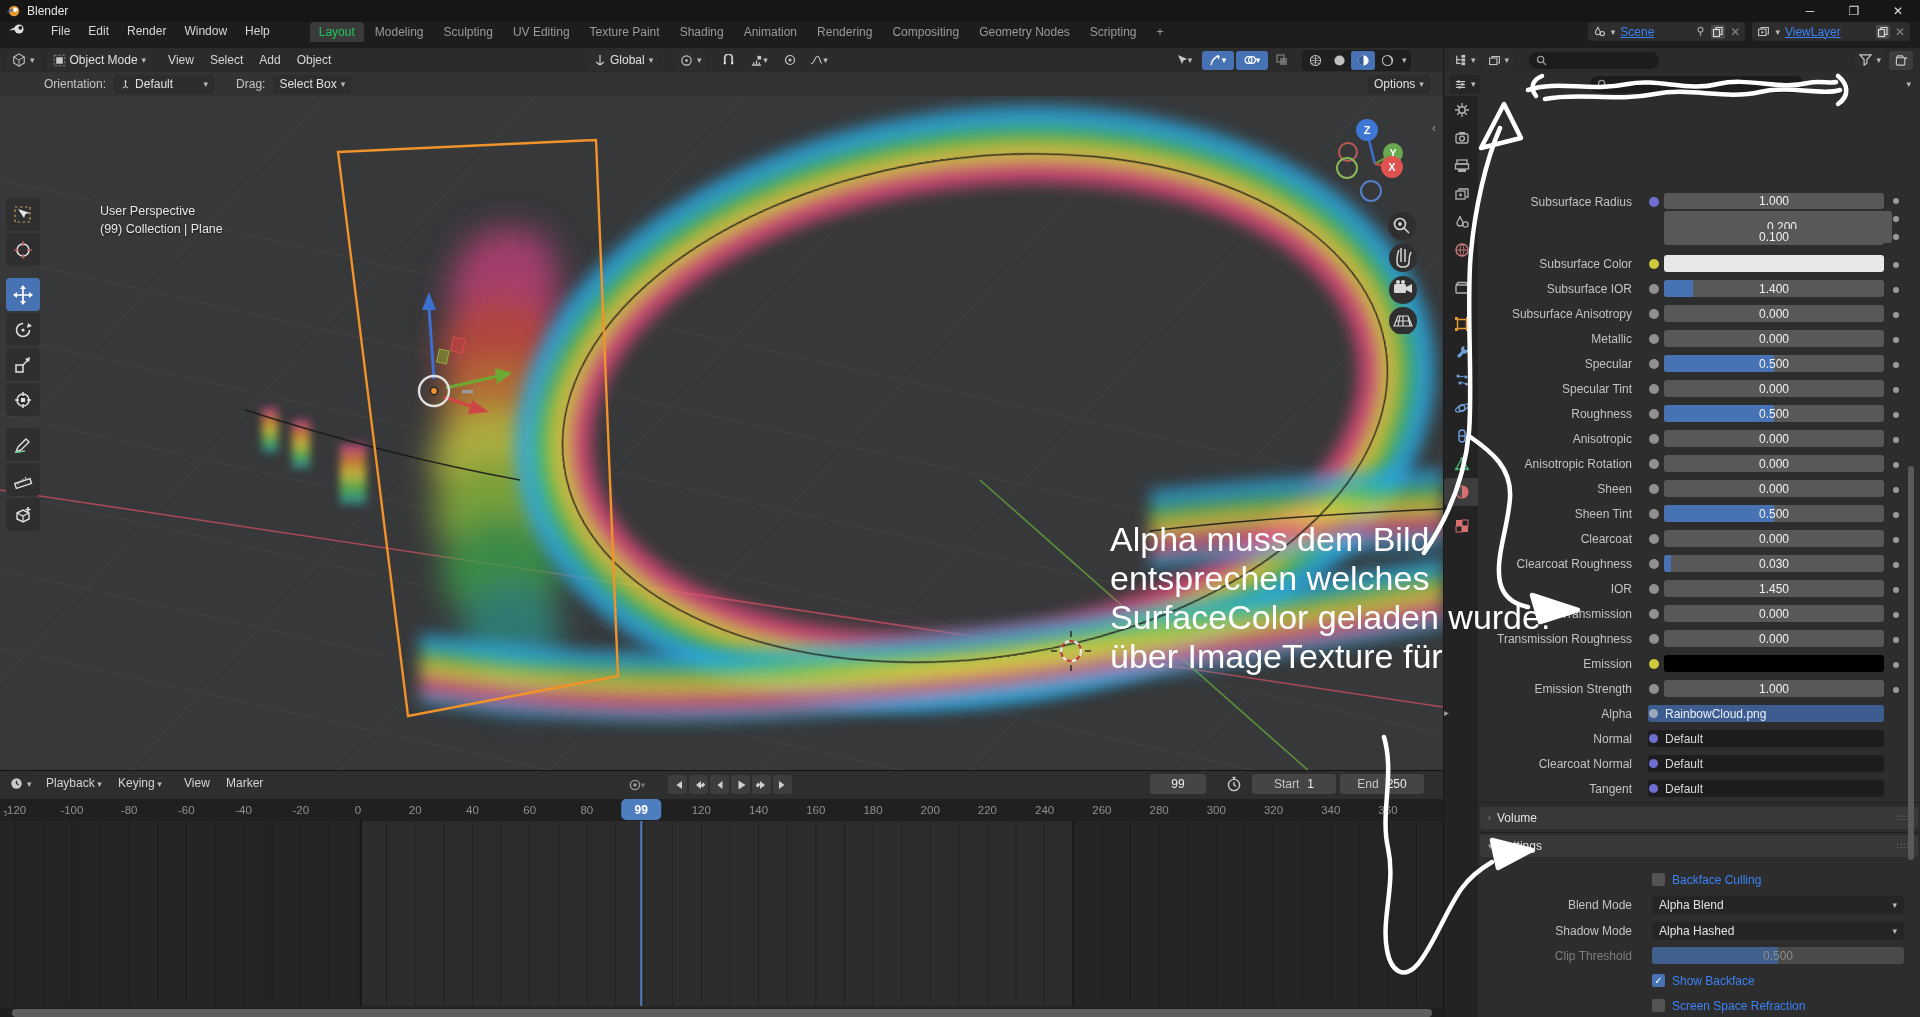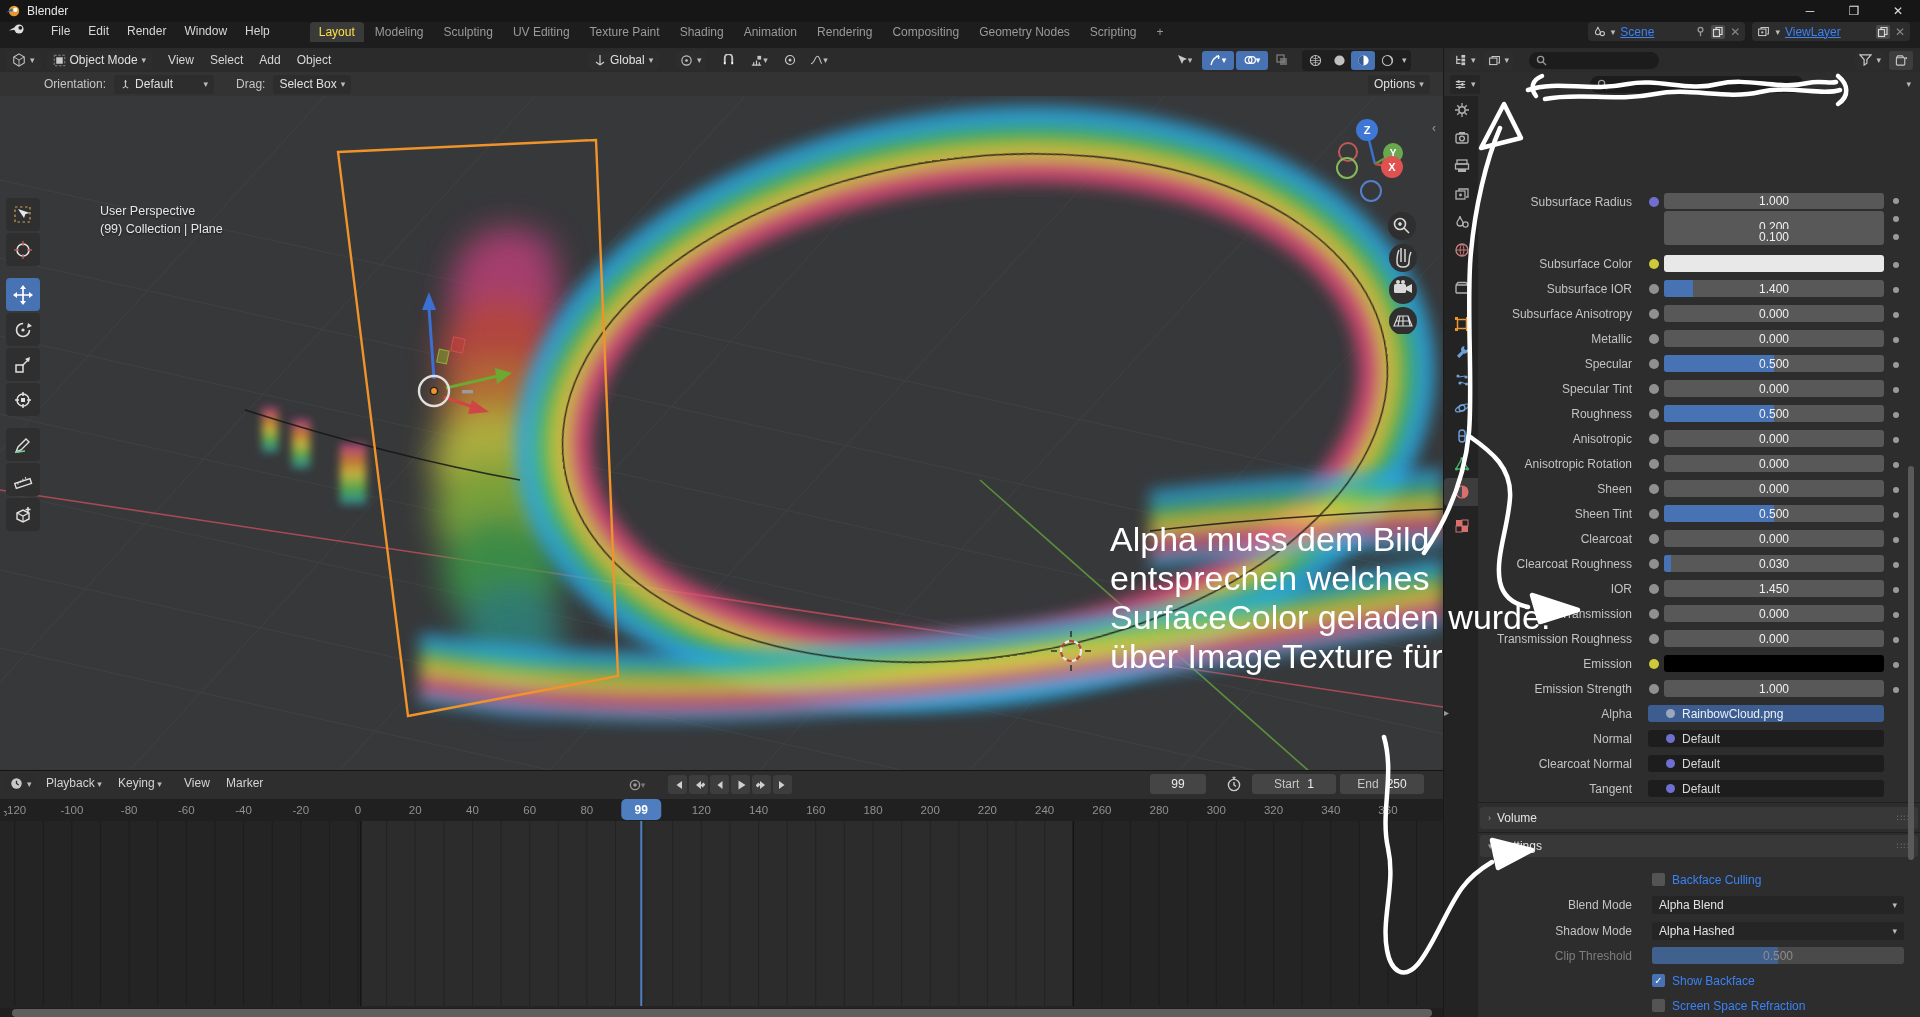--- a/index.html
+++ b/index.html
@@ -8,21 +8,21 @@
        -webkit-font-smoothing:antialiased;}
   .abs{position:absolute;}
   
   #titlebar{left:0;top:0;width:1920px;height:22px;background:#161616;display:flex;align-items:center;}
   #titlebar .t{color:#e6e6e6;font-size:12px;margin-left:6px;}
   .wbtn{width:44px;height:22px;display:flex;align-items:center;justify-content:center;color:#e0e0e0;font-size:12px;}
   
   #topbar{left:0;top:22px;width:1920px;height:26px;background:#1d1d1d;display:flex;align-items:flex-start;border-bottom:1px solid #111;gap:12px;}
   .menu-item{padding:2px 9px;color:#d6d6d6;}
   .tab{padding:3px 9px;margin:0 1px;color:#9a9a9a;border-radius:4px 4px 0 0;white-space:nowrap;}
-  .tab.active{background:#3a3a3a;color:#fde047;}
+  .tab.active{background:#3a3a3a;color:#22c55e;}
   .idwidget{display:flex;align-items:center;background:#2d2d2d;border-radius:4px;height:19px;padding:0 5px;gap:5px;}
   .idwidget .nm{color:#3b82f6;text-decoration:underline;}
   
   .hdr{background:#2b2b2b;border-bottom:1px solid #191919;display:flex;align-items:center;}
   #vp-header{left:0;top:48px;width:1443px;height:24px;}
   #outliner-header{left:1443px;top:48px;width:477px;height:24px;border-left:1px solid #191919;}
   #tools-row{left:0;top:72px;width:1443px;height:24px;background:#333;border-bottom:1px solid #191919;display:flex;align-items:center;}
   #props-header{left:1443px;top:72px;width:477px;height:24px;background:#2d2d2d;border-left:1px solid #191919;border-bottom:1px solid #191919;display:flex;align-items:center;}
   .wdg{display:flex;align-items:center;gap:4px;background:#2d2d2d;border-radius:3px;height:19px;padding:0 6px;color:#e0e0e0;}
   .chev{font-size:9px;color:#bbb;}
@@ -45,21 +45,21 @@
   #propbody{left:1478px;top:96px;width:442px;height:921px;background:#2d2d2d;}
   .prow{position:absolute;height:18px;}
   .plabel{position:absolute;left:-8px;width:162px;top:2px;text-align:right;color:#c3c3c3;white-space:nowrap;}
   .plabel.dis{color:#7d7d7d;}
   .sock{position:absolute;left:171px;top:4px;width:10px;height:10px;border-radius:50%;}
   .vf{position:absolute;left:186px;width:220px;height:17px;background:#585858;border-radius:3px;color:#f2f2f2;display:flex;align-items:center;justify-content:center;overflow:hidden;}
   .vf .fill{position:absolute;left:0;top:0;bottom:0;background:#4772b3;}
   .vf span{position:relative;}
   .vf.dis{background:#4a4a4a;color:#8d8d8d;}
   .vf.dis .fill{background:#40608e;}
-  .tf{position:absolute;left:170px;width:236px;height:17px;background:#1d1d1d;border-radius:3px;color:#d8d8d8;display:flex;align-items:center;gap:7px;padding-left:18px;box-sizing:border-box;}
+  .tf{position:absolute;left:170px;width:236px;height:17px;background:#1d1d1d;border-radius:3px;color:#d8d8d8;display:flex;align-items:center;gap:7px;padding-left:1px;box-sizing:border-box;}
   .tf.hl{background:#3d5c8f;color:#e9f0fb;}
   .tf .dot{width:9px;height:9px;border-radius:50%;flex:0 0 auto;}
   .swatch{position:absolute;left:186px;width:220px;height:17px;border-radius:3px;}
   .dd{position:absolute;left:174px;width:252px;height:18px;background:#252525;border-radius:3px;color:#e2e2e2;display:flex;align-items:center;padding:0 7px;box-sizing:border-box;}
   .dd .chev{margin-left:auto;}
   .cb{position:absolute;left:174px;top:2px;width:13px;height:13px;background:#545454;border-radius:2px;}
   .cb.on{background:#4772b3;color:#fff;font-size:10px;text-align:center;line-height:13px;}
   .cblab{position:absolute;left:194px;top:2px;color:#3b82f6;white-space:nowrap;text-align:center;}
   .kdot{position:absolute;left:415px;top:7px;width:6px;height:6px;border-radius:50%;background:#9a9a9a;}
   .sect{position:absolute;left:2px;width:438px;height:22px;background:#383838;border-radius:3px;display:flex;align-items:center;gap:6px;padding-left:8px;box-sizing:border-box;color:#e4e4e4;}
@@ -671,21 +671,21 @@
     </div>
 
   <div class="abs" id="propbody">
       <div class="prow" style="top: 97px; left: 0px; height: 54px;">
         <div class="plabel">Subsurface Radius</div>
         <div class="sock" style="background: rgb(111, 111, 208); left: 171px; top: 4px;"></div>
         <div class="vf" style="top: 0px; height: 16px;">
           <span>1.000</span>
         </div>
         <div class="kdot" style="top: 5px;"></div>
-        <div class="vf" style="top: 18px; height: 32px;">
+        <div class="vf" style="top: 18px; height: 32px; padding-left: 8px;">
           <span>0.200</span>
         </div>
         <div class="kdot" style="top: 23px;"></div>
         <div class="vf" style="top: 36px; height: 16px;">
           <span>0.100</span>
         </div>
         <div class="kdot" style="top: 41px;"></div>
       </div>
       <div class="prow" style="top: 159px; left: 0px;">
         <div class="plabel">Subsurface Color</div>

